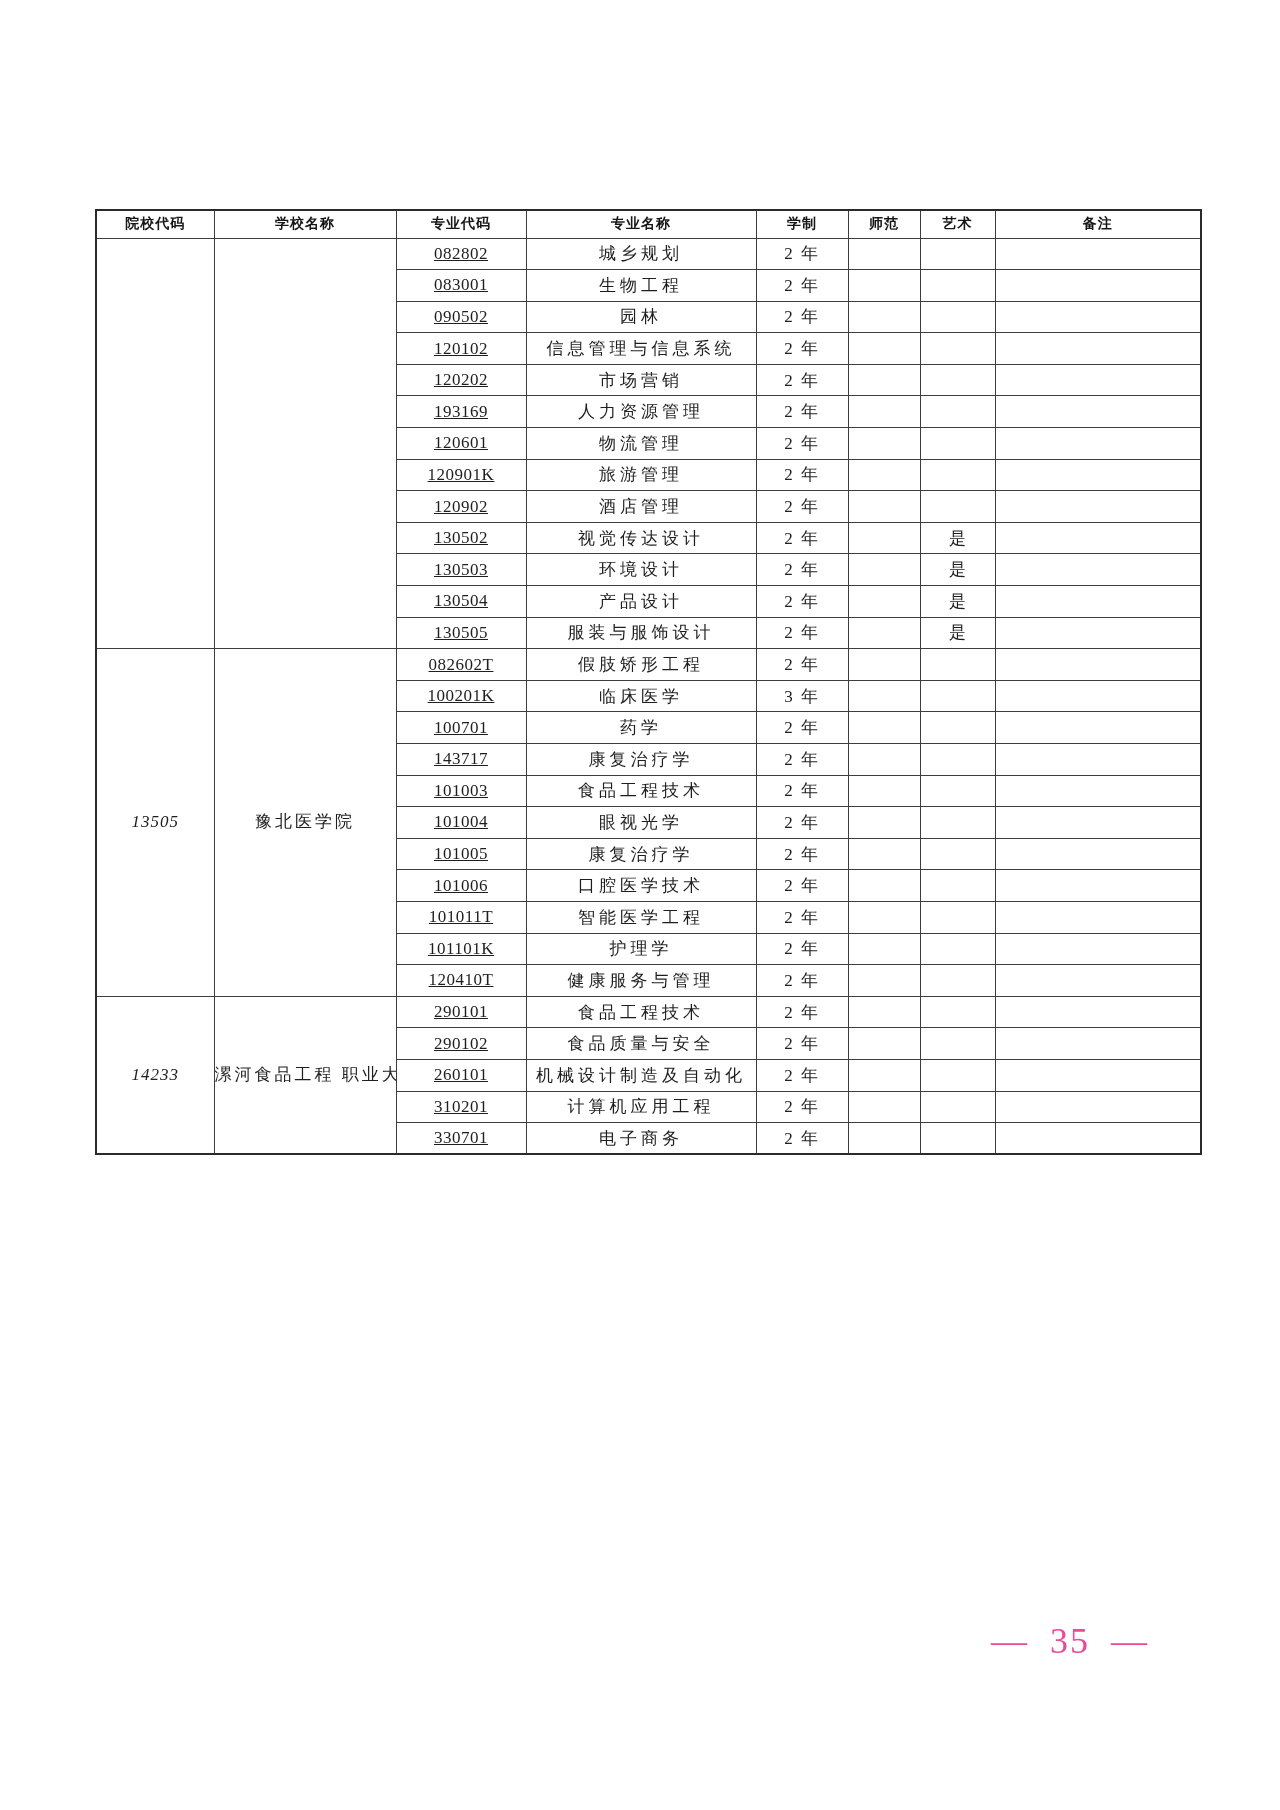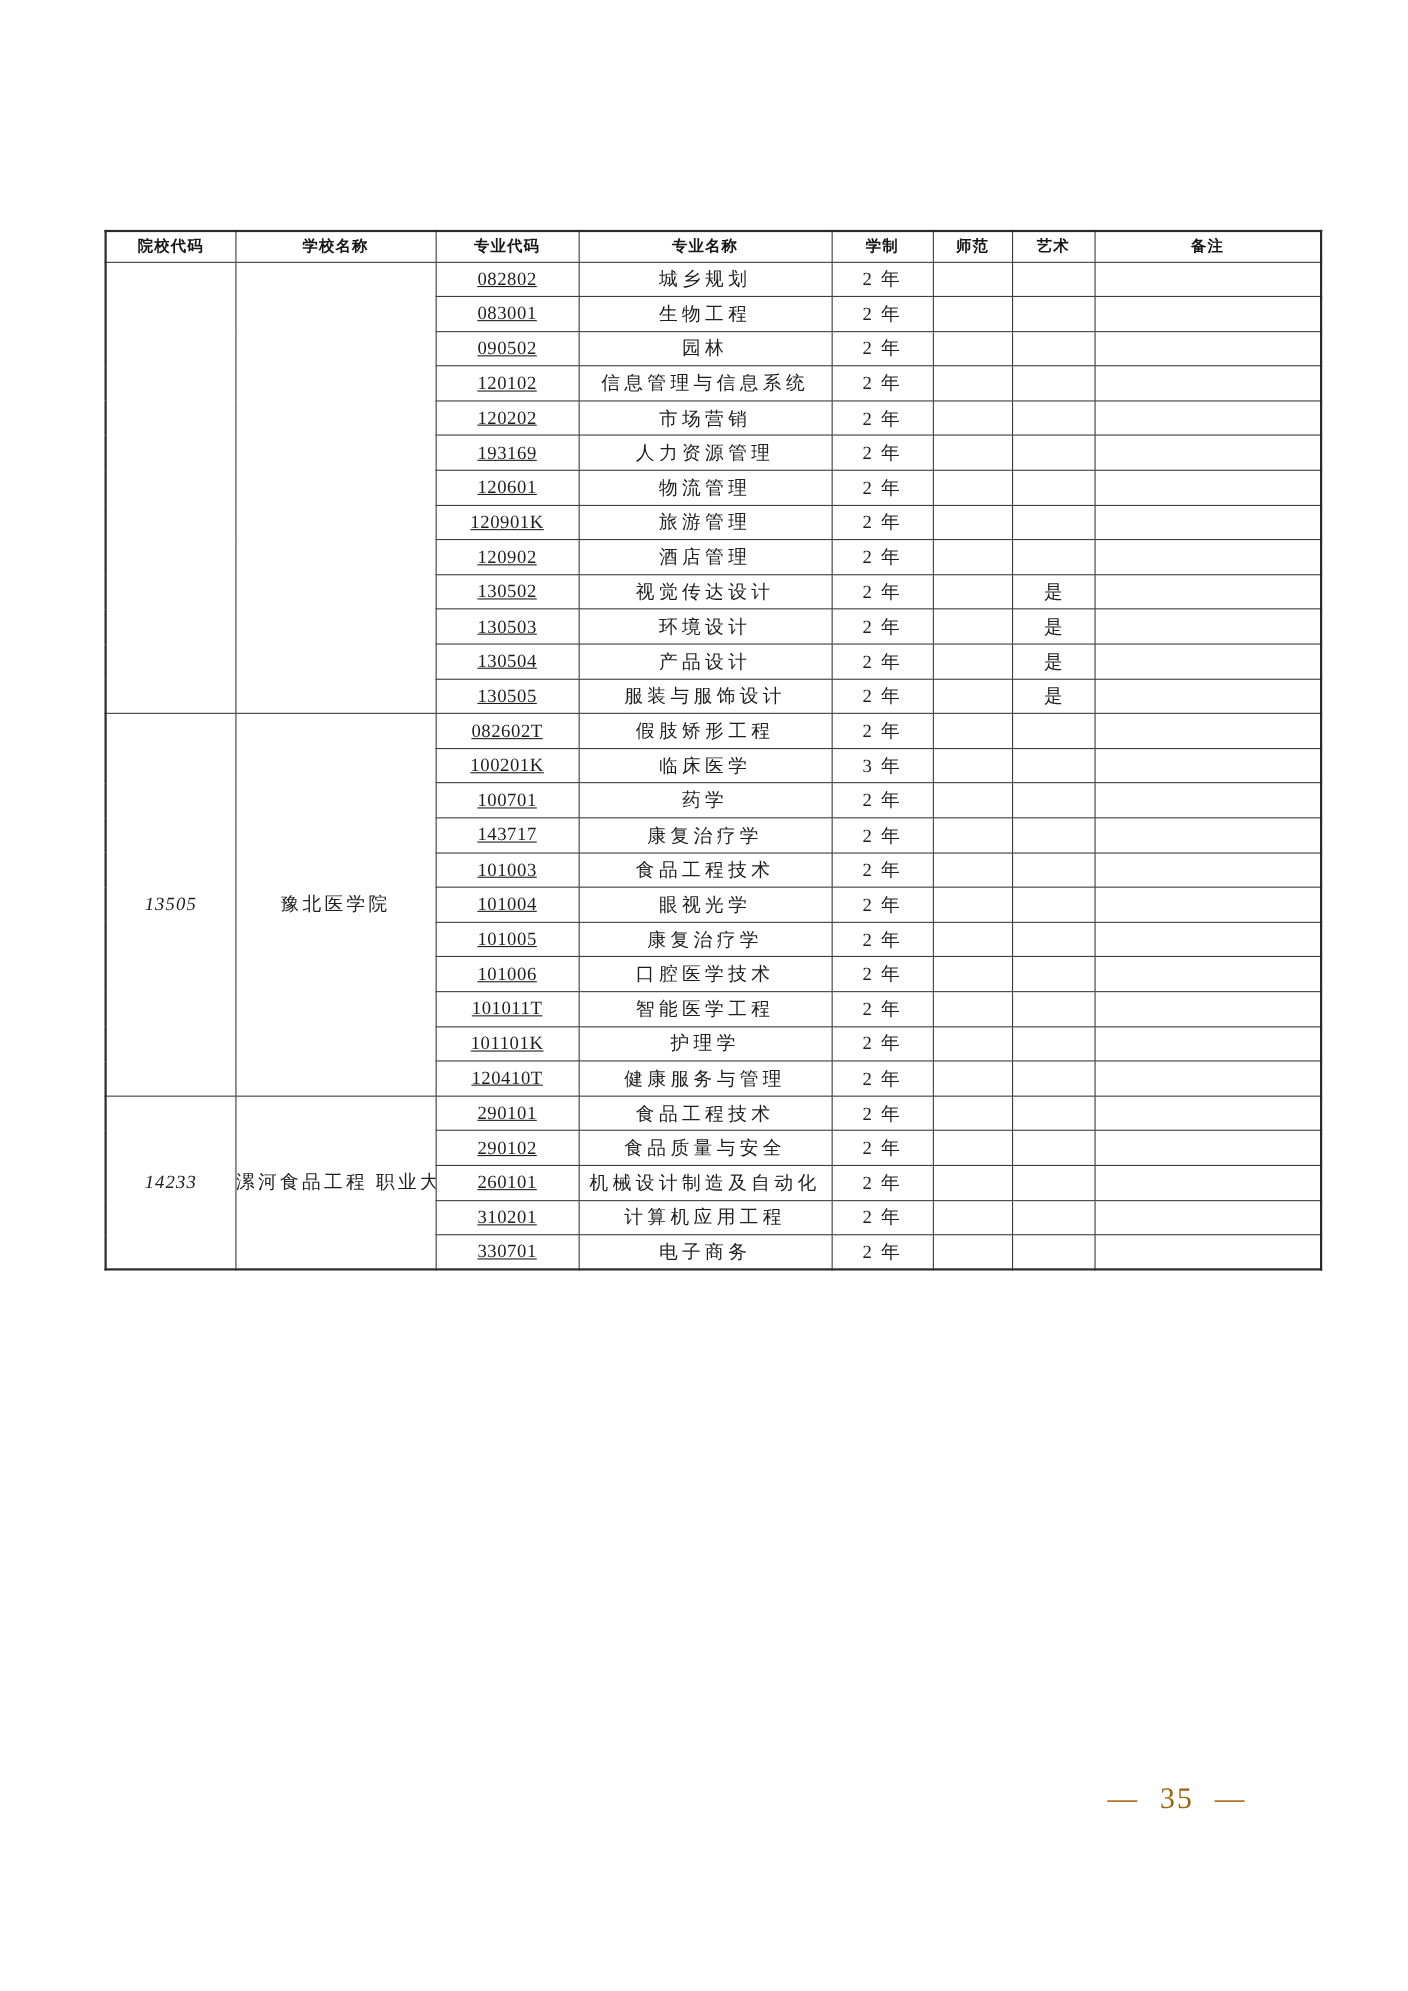--- a/index.html
+++ b/index.html
@@ -60,22 +60,22 @@
     line-height: 1.8;
     font-size: 17px;
   }
   td.flag-cell { letter-spacing: 0; }
   .page-number {
     position: absolute;
     left: 990px;
     top: 1620px;
     width: 160px;
     text-align: center;
-    font-size: 27px;
-    color: #a16207;
+    font-size: 36px;
+    color: #ec4899;
     letter-spacing: 2px;
     word-spacing: 10px;
     font-family: "Liberation Serif", "DejaVu Serif", serif;
   }
 </style>
 </head>
 <body>
 
 <div class="sheet">
 

